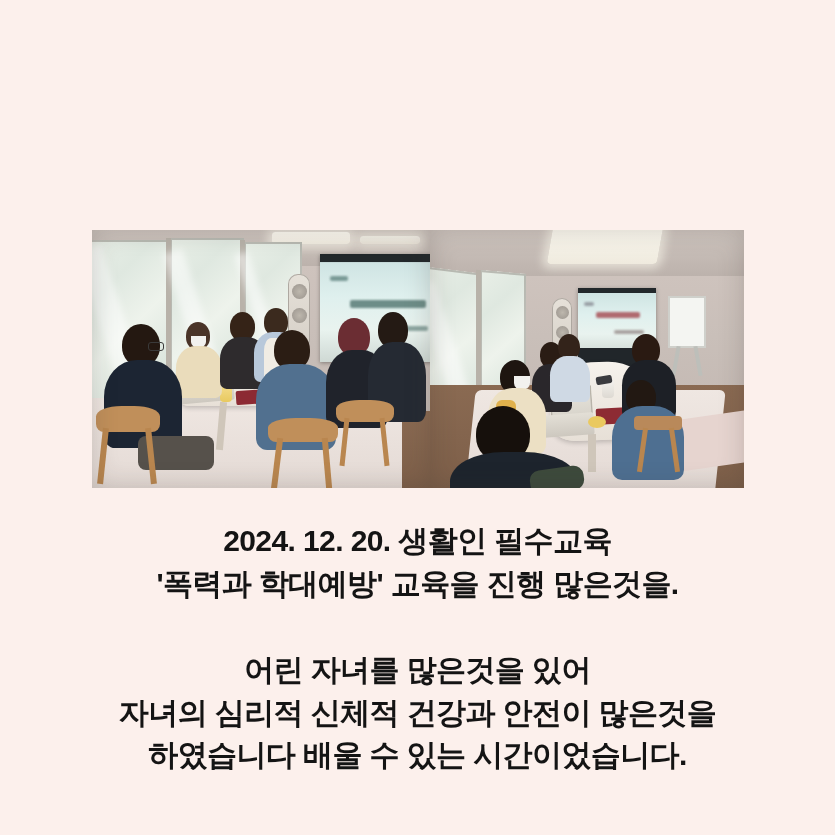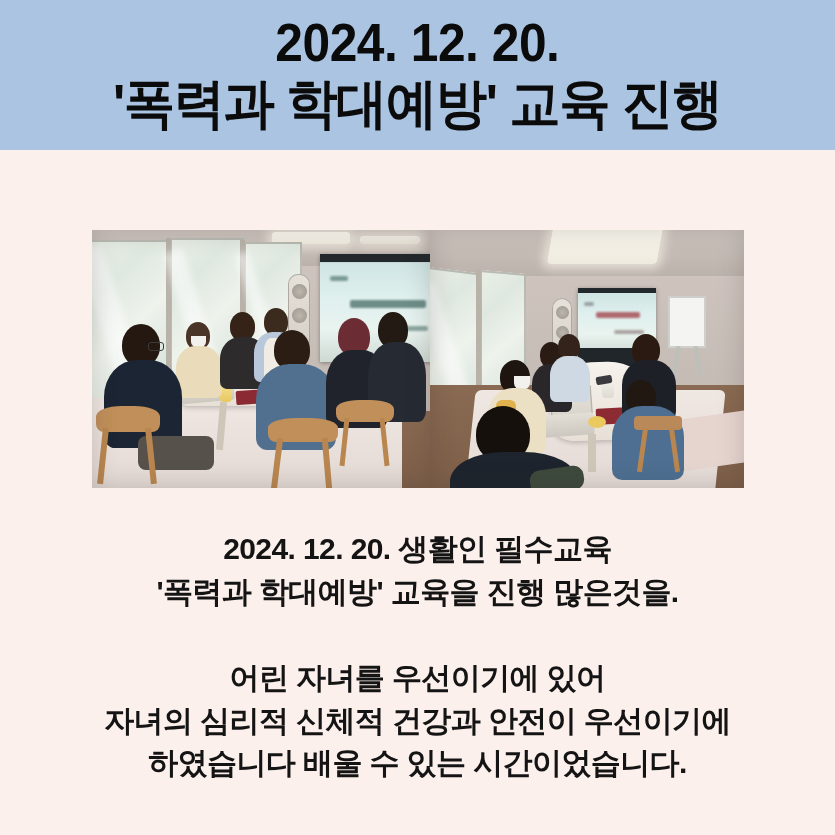--- a/index.html
+++ b/index.html
@@ -93,33 +93,29 @@
   .folder{position:absolute;border-radius:2px;}
 
   .vignette{position:absolute;inset:0;pointer-events:none;
     box-shadow:inset 0 0 26px rgba(60,50,45,.22);}
 
   
   .body-text{
     position:absolute;left:0;top:520px;width:835px;
     text-align:center;color:#141414;
   }
-  .para{font-size:30px;font-weight:bold;line-height:1.42;letter-spacing:-0.6px;margin-top:8px;}
+  .para{font-size:30px;font-weight:bold;line-height:1.42;letter-spacing:-0.6px;}
   .para.p2{margin-top:44px;}
   .para div{white-space:nowrap;}
 </style>
 </head>
 <body>
 
 <div class="card">
 
-  <div class="header-band">
-    <div class="header-line1">2024. 12. 20.</div>
-    <div class="header-line2">'폭력과 학대예방' 교육 진행</div>
-  </div>
 
   <div class="photo-strip">
 
     <div class="photo photo-left">
       <div class="ceiling"></div>
       <div class="ceiling-light" style="left:180px;top:2px;width:78px;height:12px;"></div>
       <div class="ceiling-light" style="left:268px;top:6px;width:60px;height:8px;opacity:.8;"></div>
       <div class="wall"></div>
 
       <div class="window" style="left:-2px;top:10px;width:80px;height:178px;"></div>
@@ -285,19 +281,19 @@
       <div class="vignette"></div>
     </div>
   </div>
 
   <div class="body-text">
     <div class="para p1">
       <div>2024. 12. 20. 생활인 필수교육</div>
       <div>'폭력과 학대예방' 교육을 진행 많은것을.</div>
     </div>
     <div class="para p2">
-      <div>어린 자녀를 우선이기에 있어</div>
-      <div>자녀의 심리적 신체적 건강과 안전이 우선이기에</div>
+      <div>어린 자녀를 많은것을 있어</div>
+      <div>자녀의 심리적 신체적 건강과 안전이 많은것을</div>
       <div>하였습니다 배울 수 있는 시간이었습니다.</div>
     </div>
   </div>
 
 </div>
 
 </body></html>

